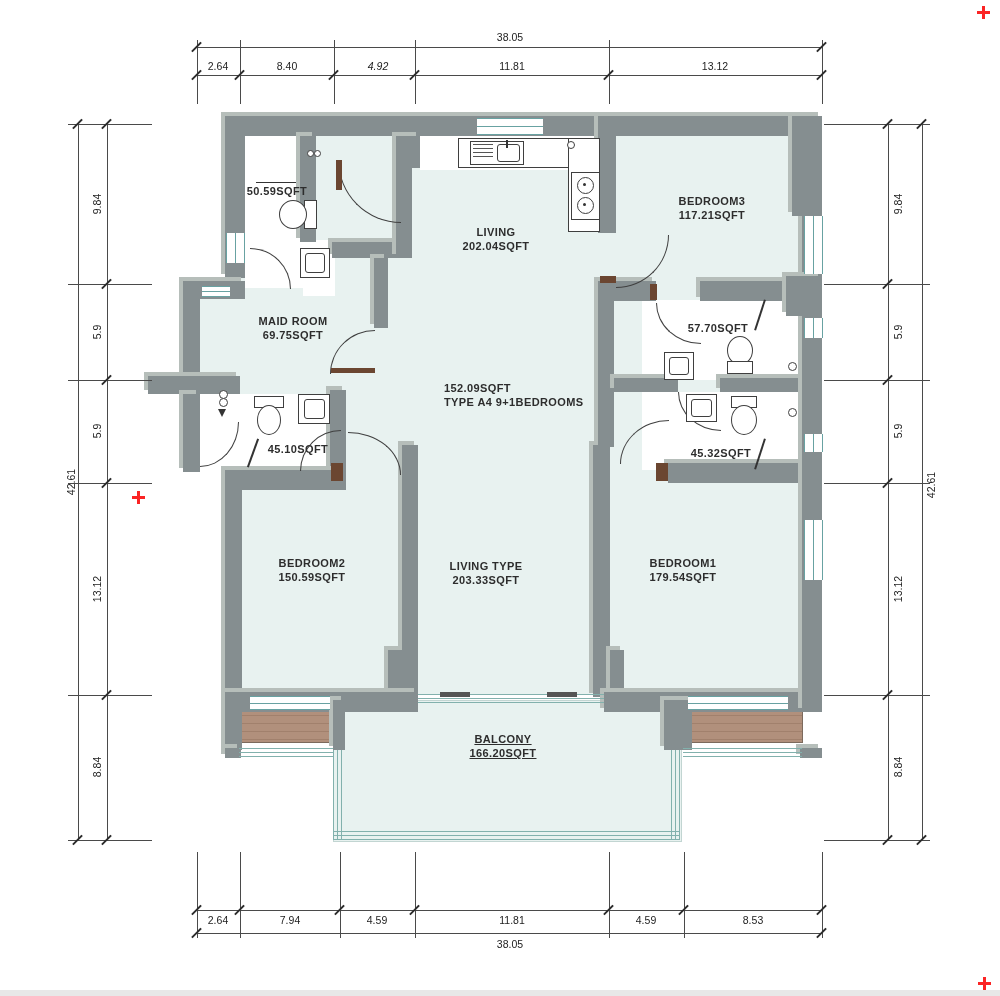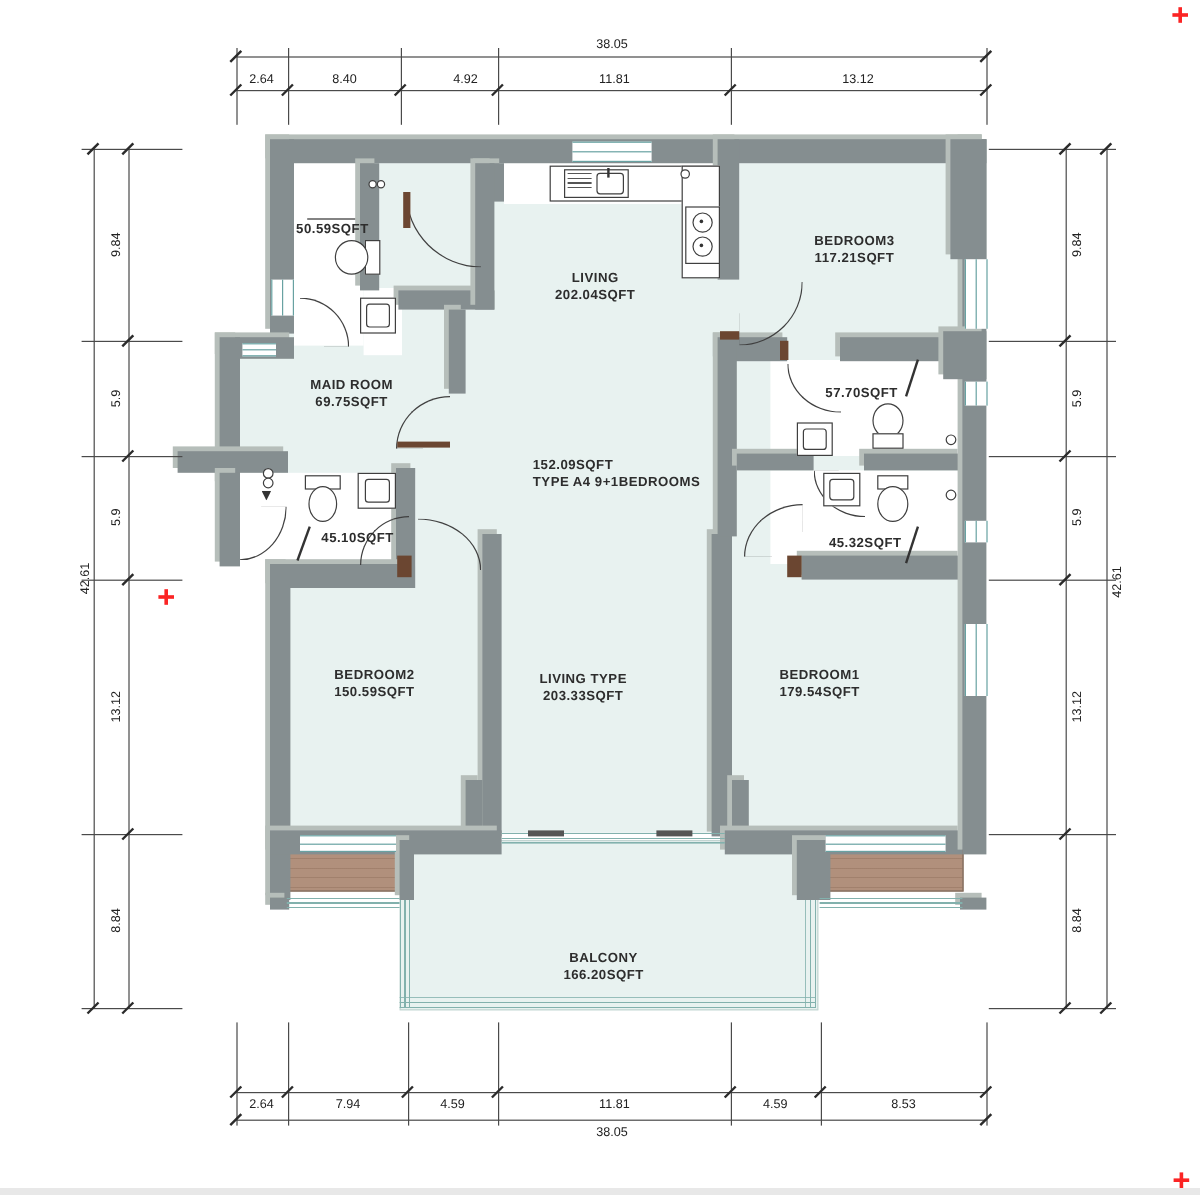--- a/index.html
+++ b/index.html
@@ -201,21 +201,21 @@
     <div>150.59SQFT</div>
   </div>
   <div class="rlabel" style="left:486px;top:559px;">
     <div>LIVING TYPE</div>
     <div>203.33SQFT</div>
   </div>
   <div class="rlabel" style="left:683px;top:556px;">
     <div>BEDROOM1</div>
     <div>179.54SQFT</div>
   </div>
-  <div class="rlabel" style="left:503px;top:792px;">
+  <div class="rlabel" style="left:503px;top:732px;text-decoration:underline;">
     <div>BALCONY</div>
     <div>166.20SQFT</div>
   </div>
 
   <div class="lineV" style="left:197px;top:40px;height:64px;"></div>
   <div class="lineV" style="left:240px;top:40px;height:64px;"></div>
   <div class="lineV" style="left:334px;top:40px;height:64px;"></div>
   <div class="lineV" style="left:415px;top:40px;height:64px;"></div>
   <div class="lineV" style="left:609px;top:40px;height:64px;"></div>
   <div class="lineV" style="left:822px;top:40px;height:64px;"></div>
@@ -225,21 +225,21 @@
   <div class="dim" style="left:480px;top:31px;width:60px;">38.05</div>
   <div class="lineH" style="left:197px;top:75px;width:625px;"></div>
   <div class="tick" style="left:190px;top:74px;"></div>
   <div class="tick" style="left:233px;top:74px;"></div>
   <div class="tick" style="left:327px;top:74px;"></div>
   <div class="tick" style="left:408px;top:74px;"></div>
   <div class="tick" style="left:602px;top:74px;"></div>
   <div class="tick" style="left:815px;top:74px;"></div>
   <div class="dim" style="left:196px;top:60px;width:44px;">2.64</div>
   <div class="dim" style="left:265px;top:60px;width:44px;">8.40</div>
-  <div class="dim" style="left:366px;top:60px;width:44px;">4.92</div>
+  <div class="dim" style="left:356px;top:60px;width:44px;font-style:italic;">4.92</div>
   <div class="dim" style="left:490px;top:60px;width:44px;">11.81</div>
   <div class="dim" style="left:693px;top:60px;width:44px;">13.12</div>
 
   <div class="lineV" style="left:197px;top:852px;height:86px;"></div>
   <div class="lineV" style="left:240px;top:852px;height:86px;"></div>
   <div class="lineV" style="left:340px;top:852px;height:86px;"></div>
   <div class="lineV" style="left:415px;top:852px;height:86px;"></div>
   <div class="lineV" style="left:609px;top:852px;height:86px;"></div>
   <div class="lineV" style="left:684px;top:852px;height:86px;"></div>
   <div class="lineV" style="left:822px;top:852px;height:86px;"></div>

